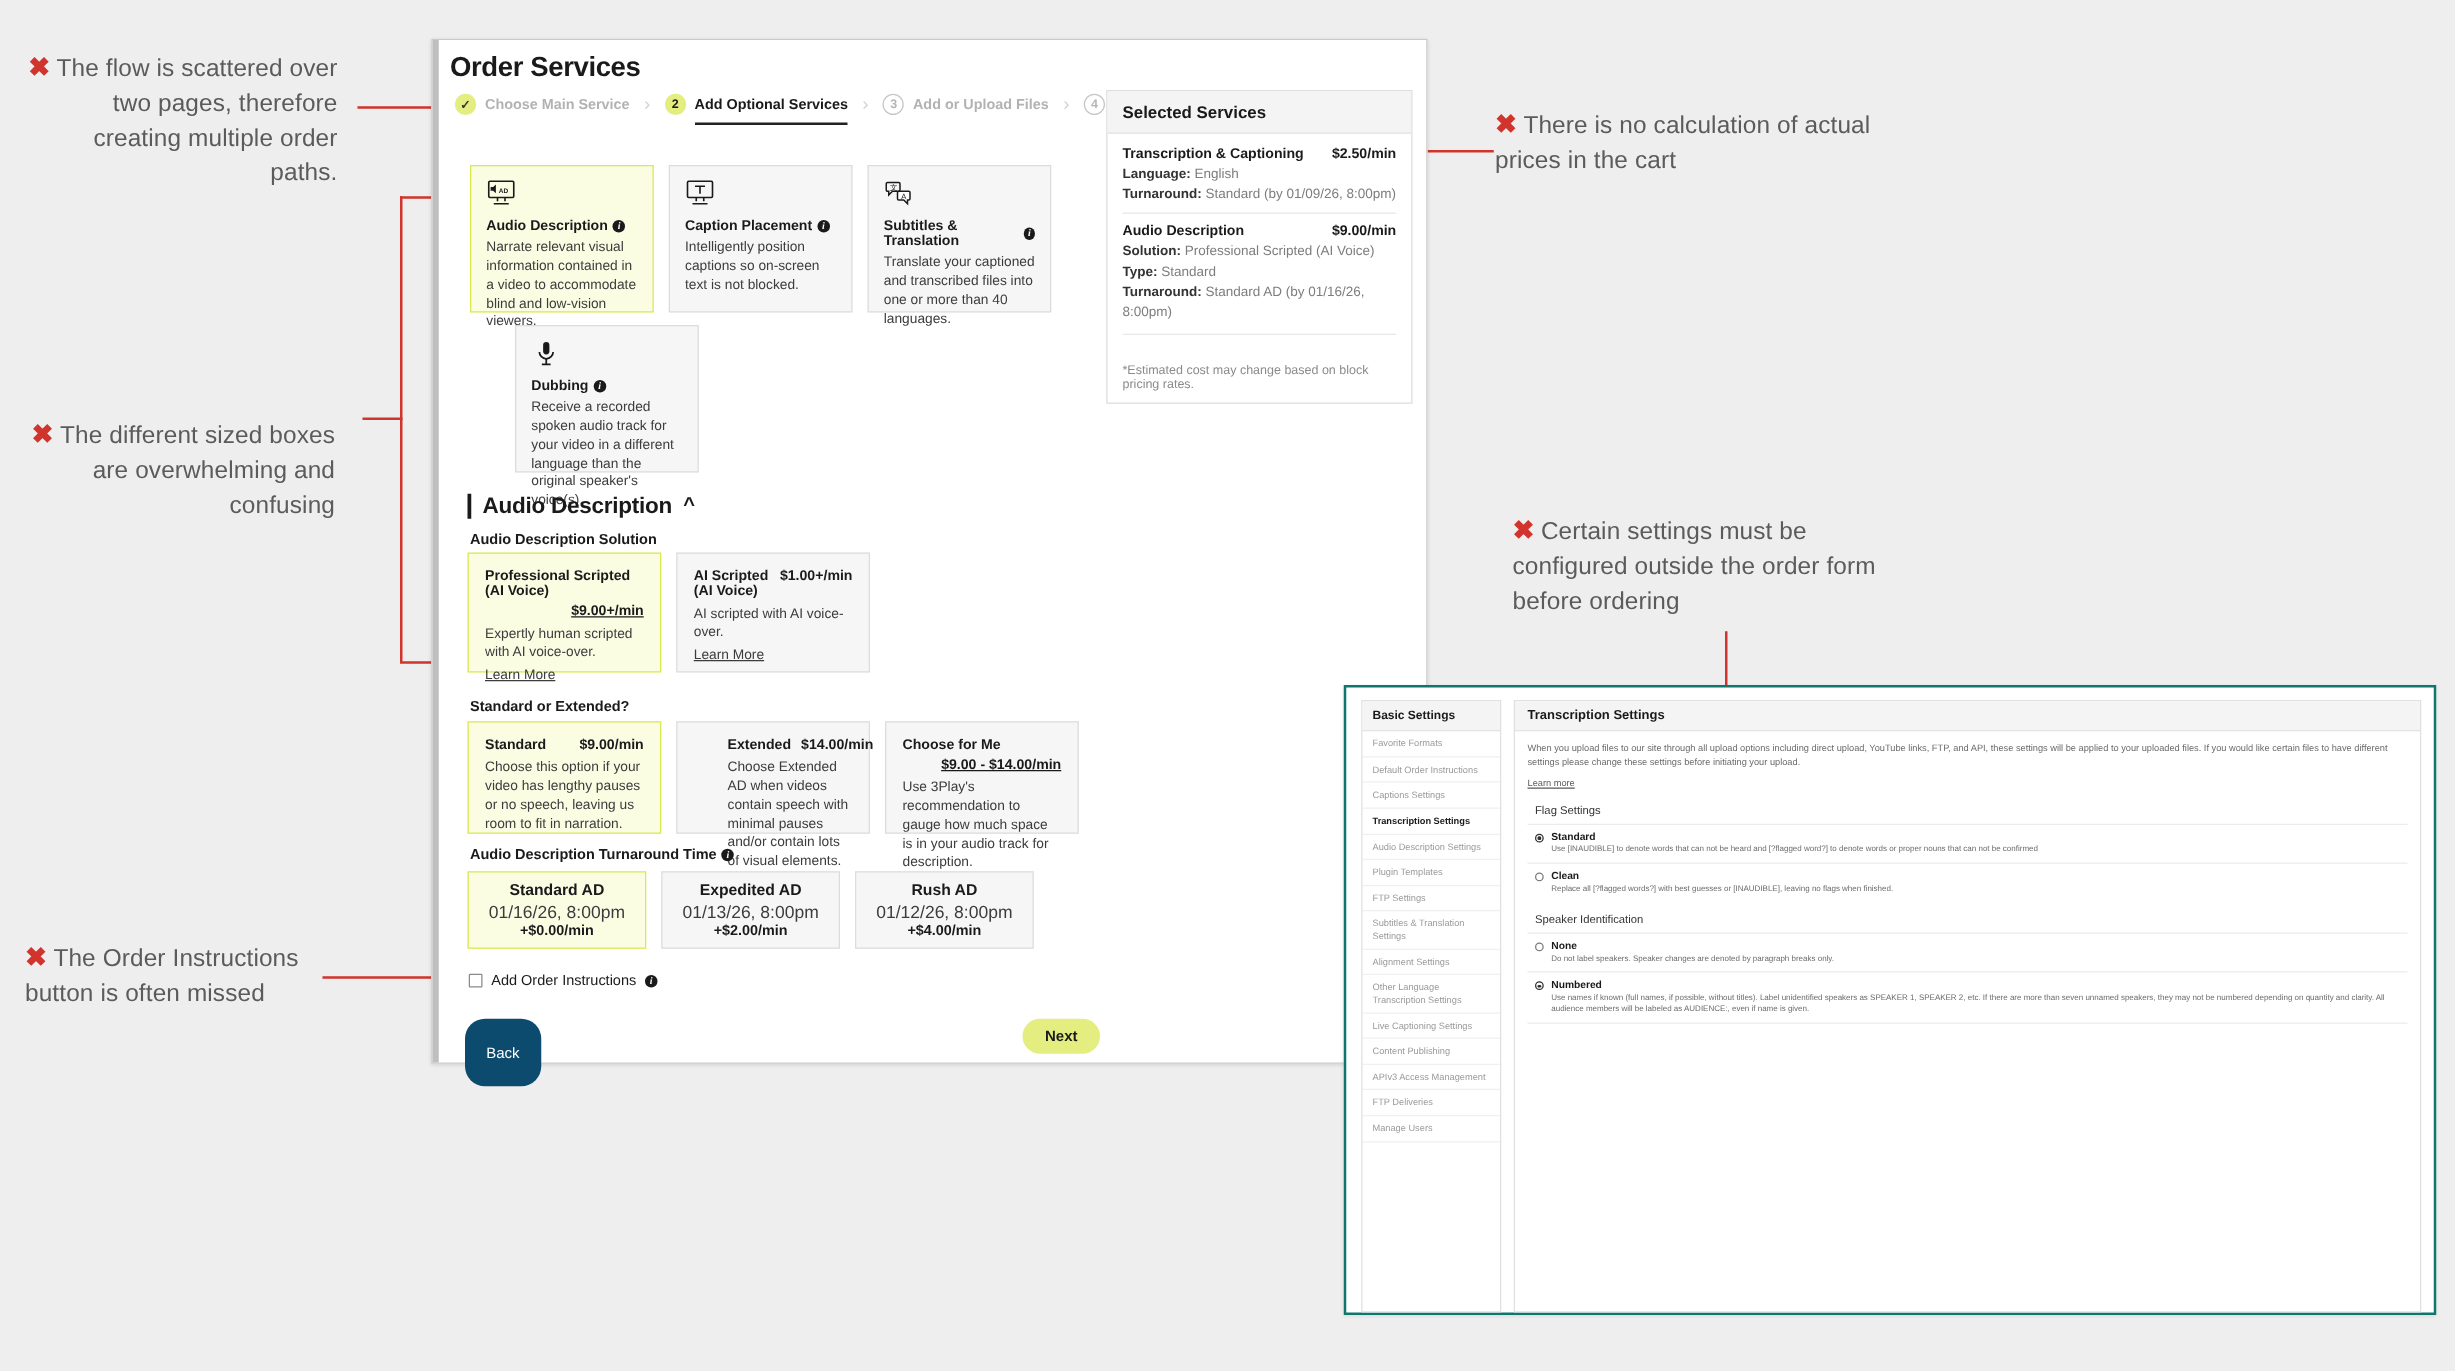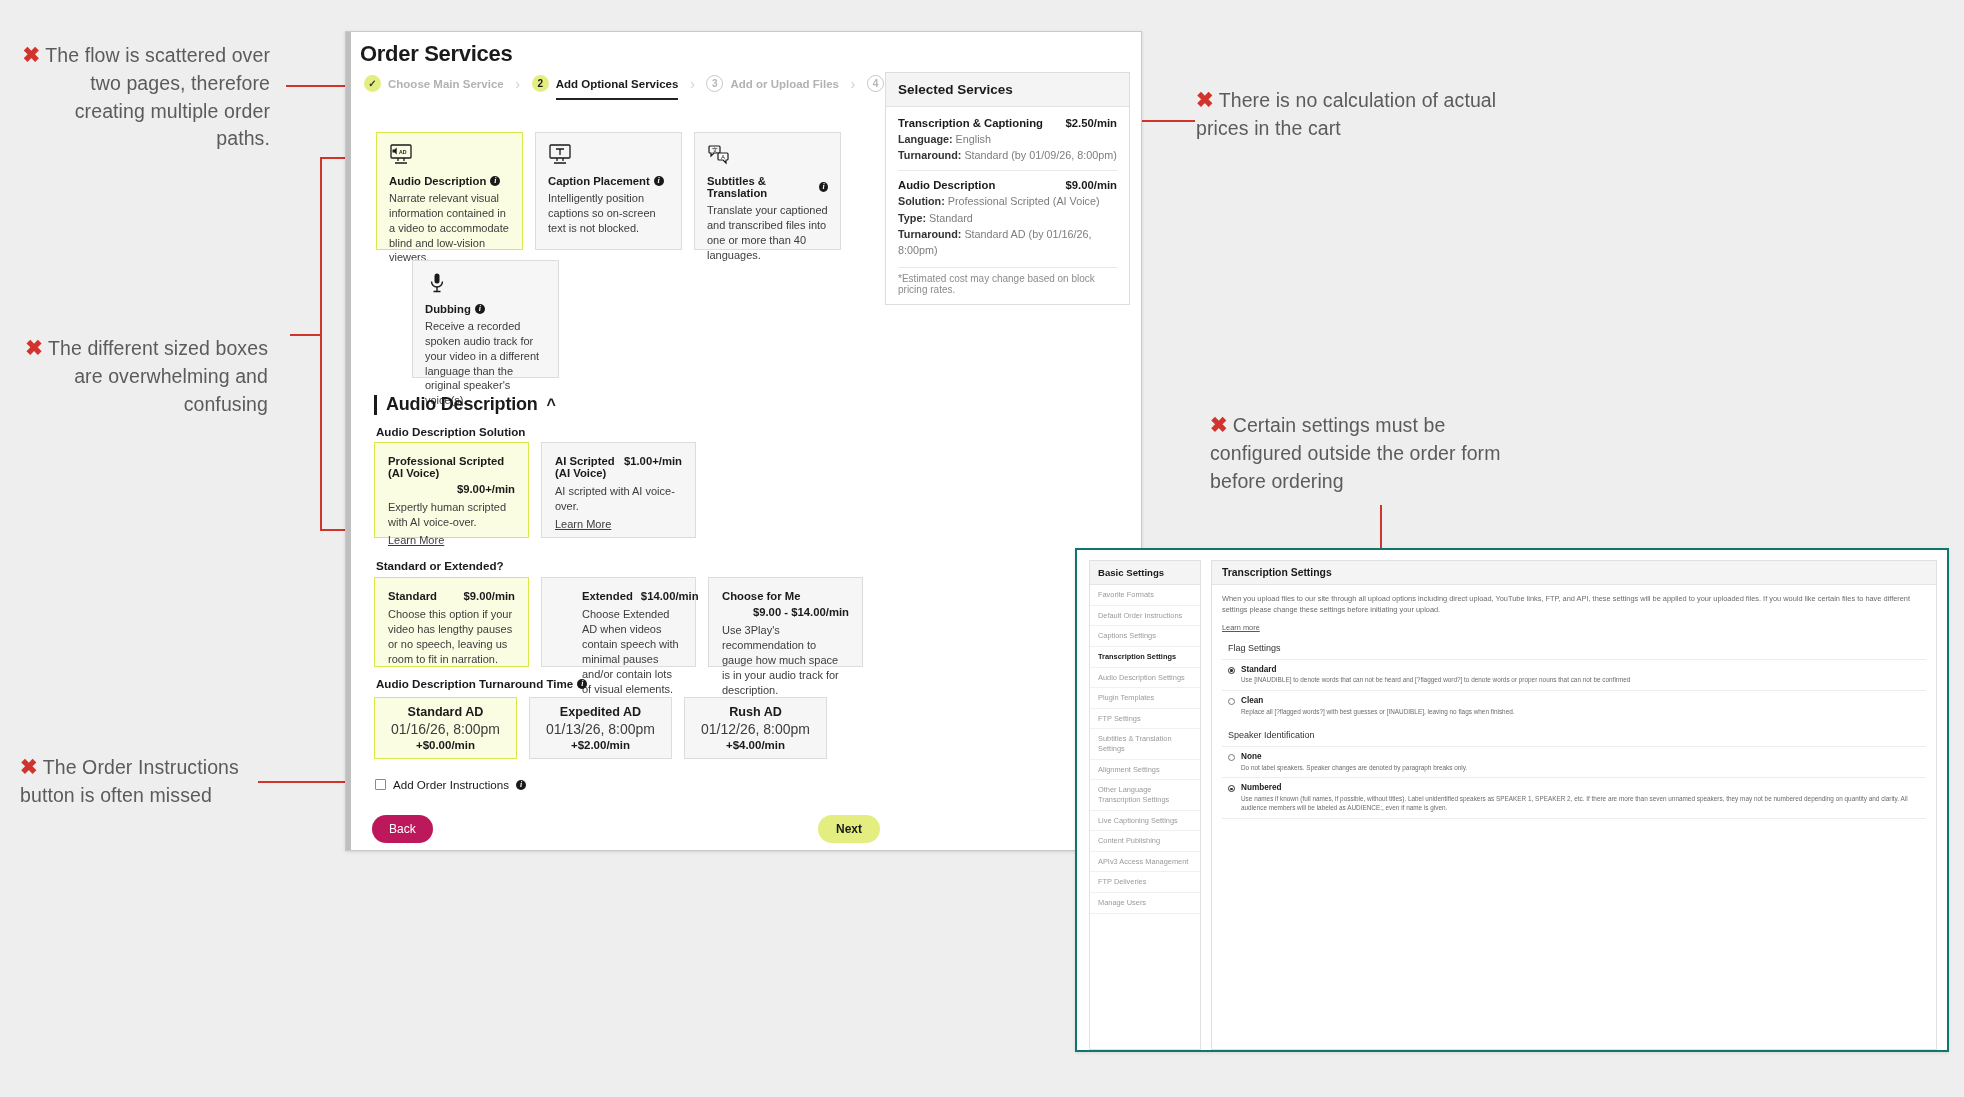--- a/index.html
+++ b/index.html
@@ -131,21 +131,21 @@
   .sel-body { padding: 10px 12px 9px 12px; }
   .sel-item { padding-bottom: 7px; }
   .sel-item + .sel-item { border-top: 1px solid #e8e8e8; padding-top: 8px; }
   .sel-item-head {
     display: flex; justify-content: space-between; align-items: baseline;
     font-size: 11.3px; font-weight: 700; color: #1a1a1a; margin-bottom: 2px;
   }
   .sel-meta { font-size: 10.8px; color: #7d7d7d; line-height: 1.5; }
   .sel-meta b { color: #333; font-weight: 700; }
   .sel-note {
-    border-top: 1px solid #e8e8e8; padding-top: 5px; margin-top: 2px;
+    border-top: 1px solid #e8e8e8; padding-top: 23px; margin-top: 2px;
     font-size: 10px; color: #8b8b8b;
   }
 
   
   .section-head {
     position: absolute; left: 28px; top: 362px;
     display: flex; align-items: center; gap: 9px;
   }
   .section-bar { width: 3px; height: 20px; background: #1a1a1a; }
   .section-title { font-size: 18px; font-weight: 700; color: #1a1a1a; letter-spacing: -0.2px;}
@@ -163,21 +163,21 @@
     padding: 12px 13px;
     position: relative;
   }
   .opt-card.selected { background: #fbfde3; border: 1.6px solid #d9e84a; }
   .opt-head {
     display: flex; justify-content: space-between; align-items: baseline;
     gap: 8px; font-size: 11.3px; font-weight: 700; color: #1a1a1a;
   }
   .opt-head .name { flex: 1 1 auto; }
   .opt-head .price { white-space: nowrap; }
-  .opt-price-block { text-align: right; font-size: 11.3px; font-weight: 700; color:#1a1a1a; margin-top: 4px;}
+  .opt-price-block { text-align: right; font-size: 11.3px; font-weight: 700; color:#1a1a1a; margin-top: 4px; text-decoration: underline;}
   .opt-desc { font-size: 11px; line-height: 1.36; color: #3c3c3c; margin-top: 5px; }
   .learn { font-size: 11px; color: #3c3c3c; text-decoration: underline; display:inline-block; margin-top: 2px;}
 
   
   .ta-row { position: absolute; left: 28px; display: flex; gap: 12px; }
   .ta-card {
     width: 143px; height: 62px;
     border: 1px solid #dcdcdc; background: #f6f6f6;
     display: flex; flex-direction: column; align-items: center; justify-content: center;
     gap: 2px;
@@ -192,22 +192,22 @@
     position: absolute; left: 29px; top: 746px;
     display: flex; align-items: center; gap: 7px;
     font-size: 11.6px; color: #1a1a1a;
   }
   .chk-box {
     width: 11px; height: 11px; border: 1.3px solid #8a8a8a; background: #fff;
     border-radius: 1px;
   }
   .btn-back {
     position: absolute; left: 26px; top: 783px;
-    background: #be185d; color: #fff;
-    border-radius: 16px; padding: 7px 17px;
+    background: #0c4a6e; color: #fff;
+    border-radius: 16px; padding: 20px 17px;
     font-size: 12px; font-weight: 500;
   }
   .btn-next {
     position: absolute; left: 472px; top: 783px;
     background: #e4ee80; color: #1a1a1a;
     border-radius: 16px; padding: 7px 18px;
     font-size: 12px; font-weight: 600;
   }
 
   

